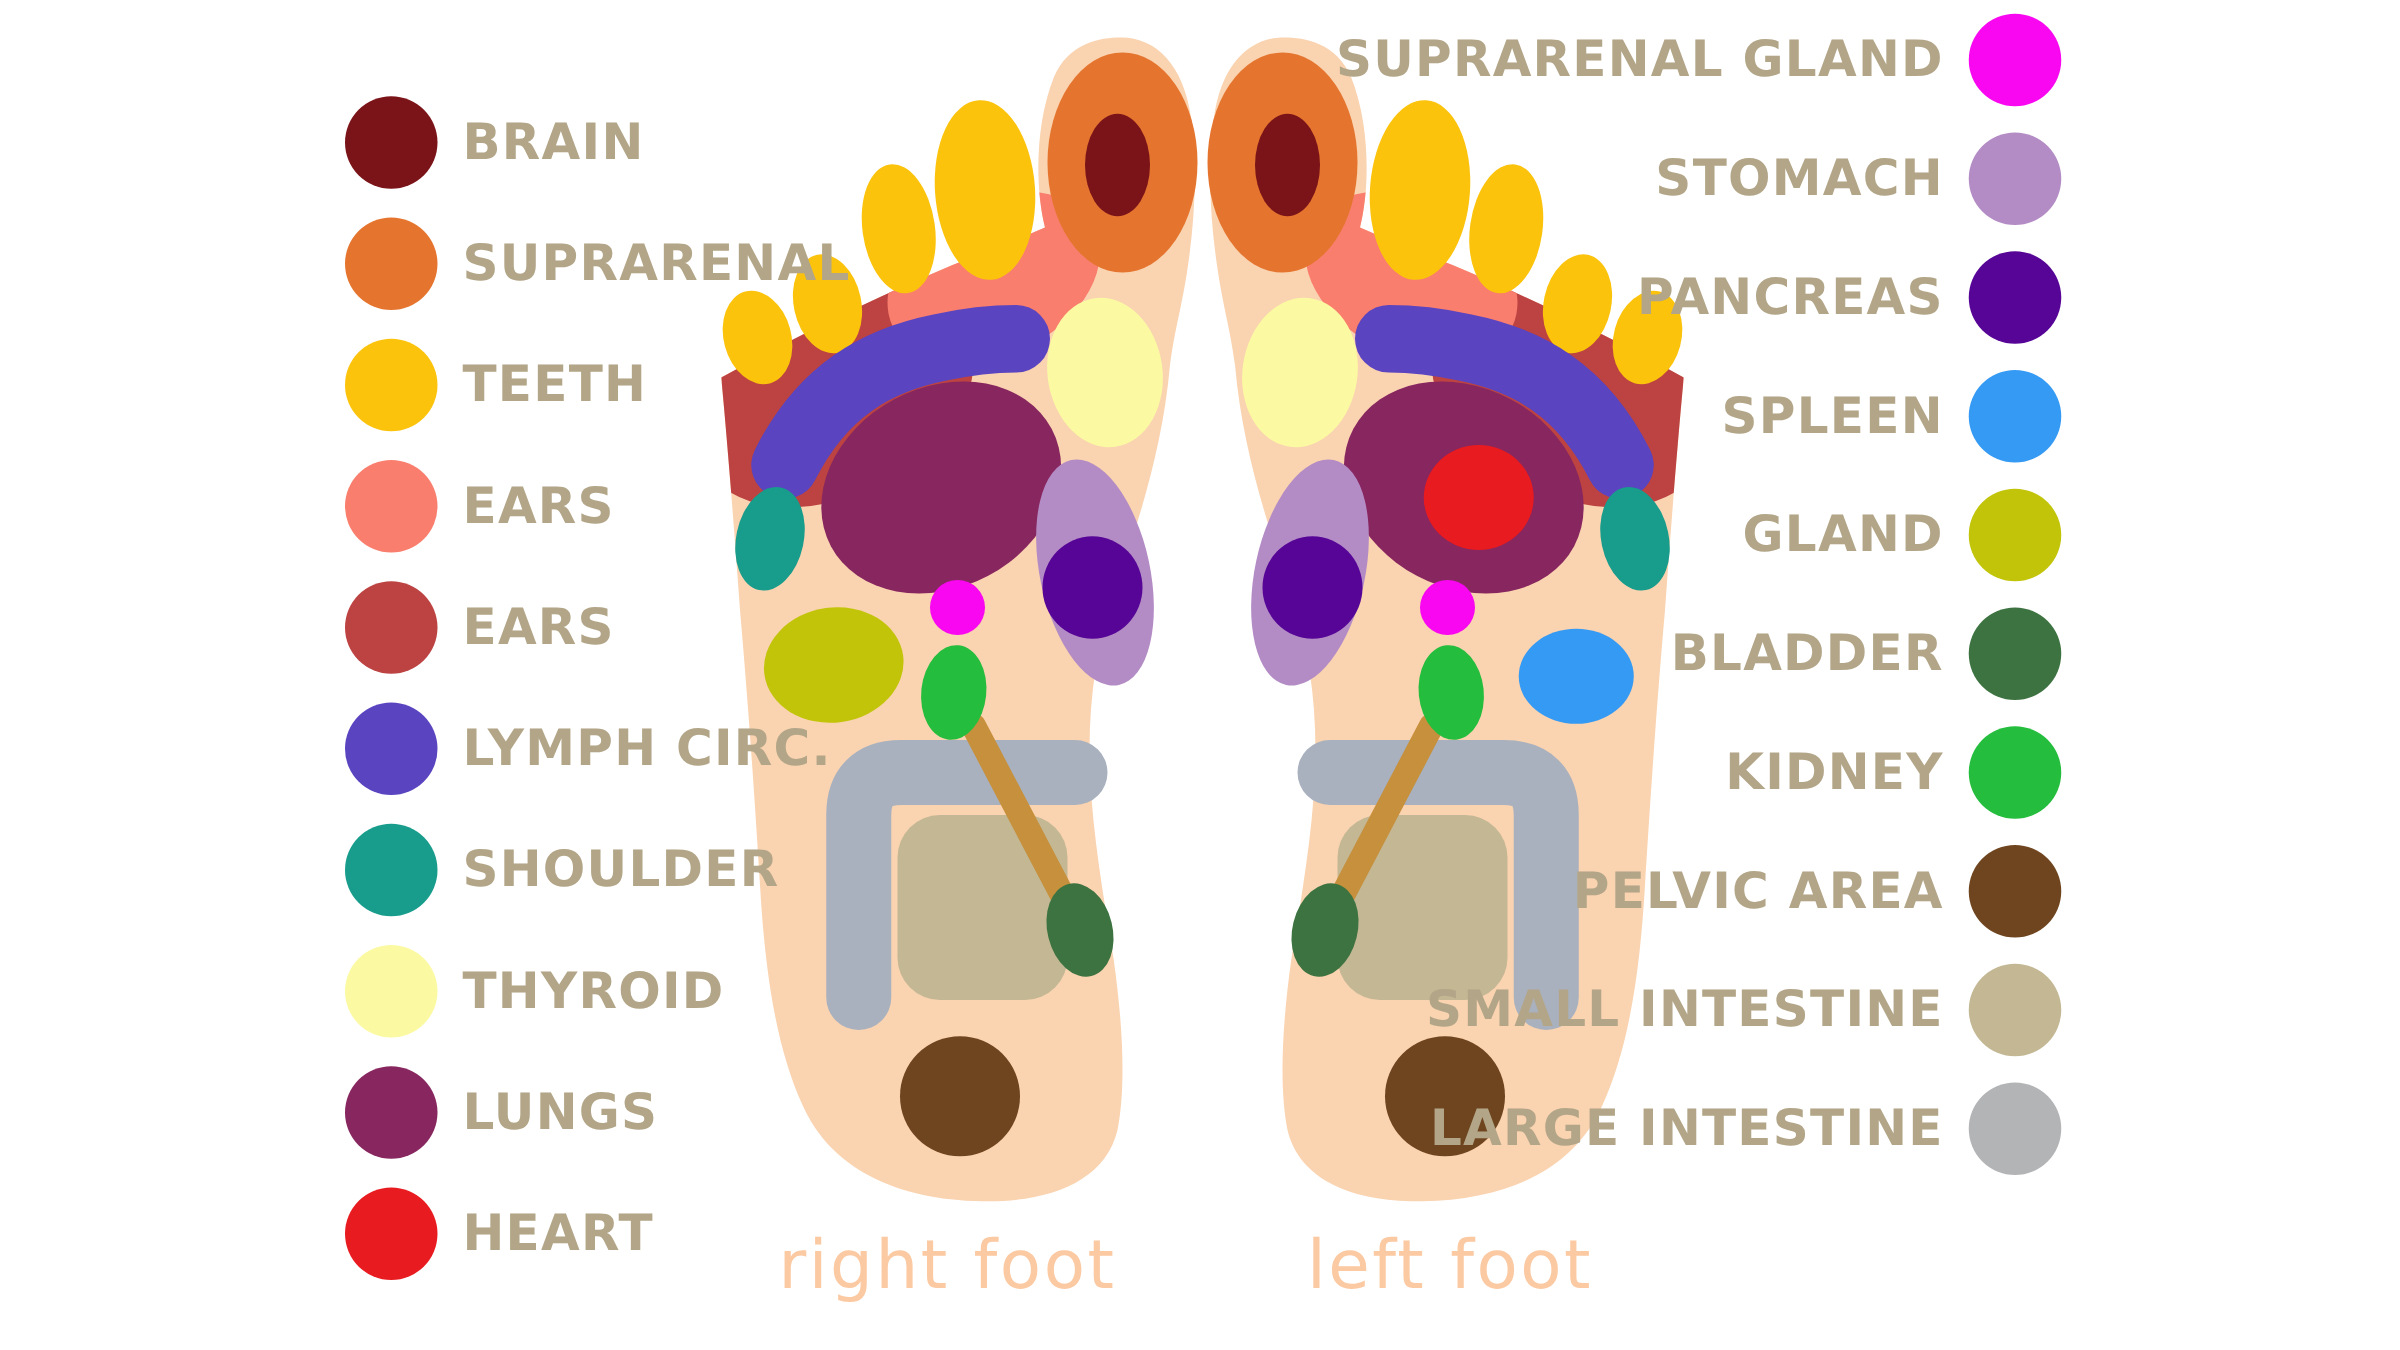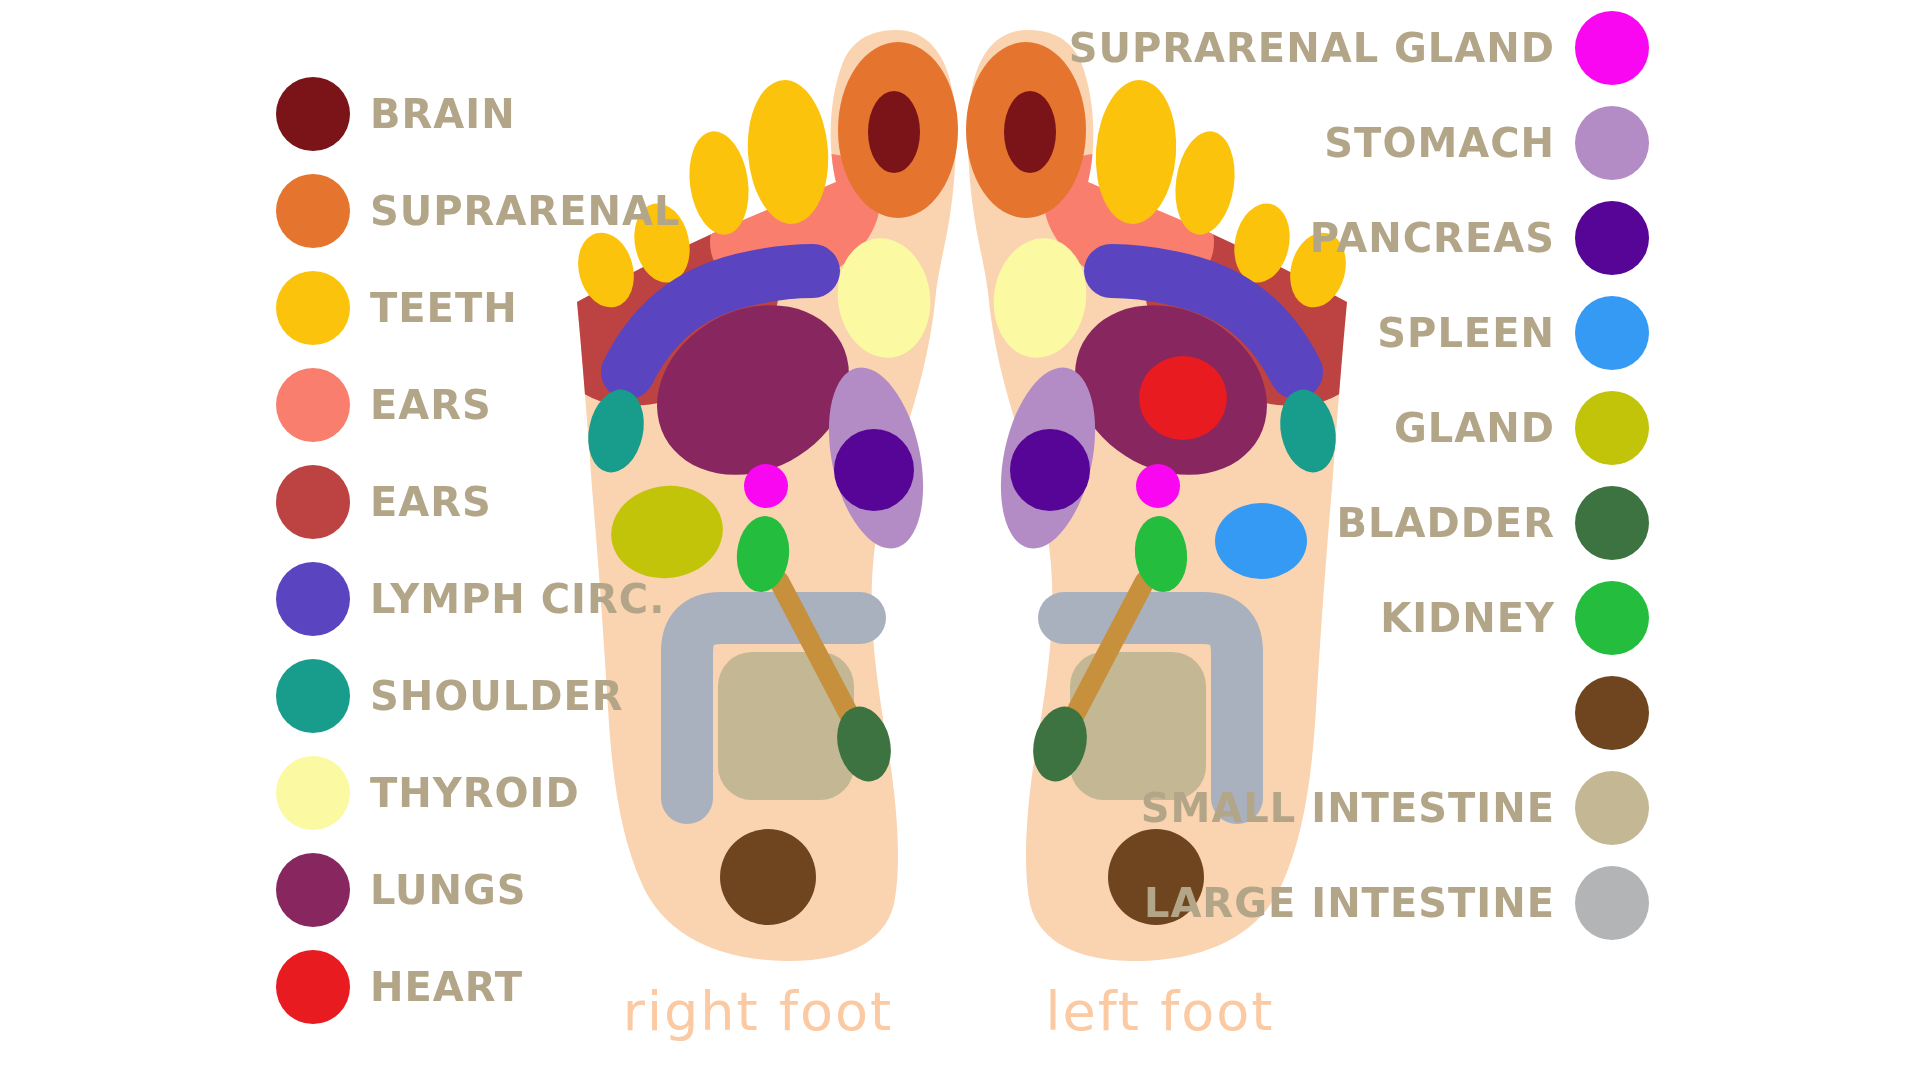--- a/index.html
+++ b/index.html
@@ -222,20 +222,21 @@
   </div>
 
   <div class="lrow">
     <span class="dot" style="background: rgb(37, 189, 61);"></span>
     <span class="lbl">KIDNEY</span>
   </div>
 
 
   <div class="lrow">
     <span class="dot" style="background: rgb(111, 69, 31);"></span>
+    <span class="lbl">PELVIC AREA</span>
   </div>
 
   <div class="lrow">
     <span class="dot" style="background: rgb(195, 183, 148);"></span>
     <span class="lbl">SMALL INTESTINE</span>
   </div>
 
   <div class="lrow">
     <span class="dot" style="background: rgb(179, 180, 182);"></span>
     <span class="lbl">LARGE INTESTINE</span>

